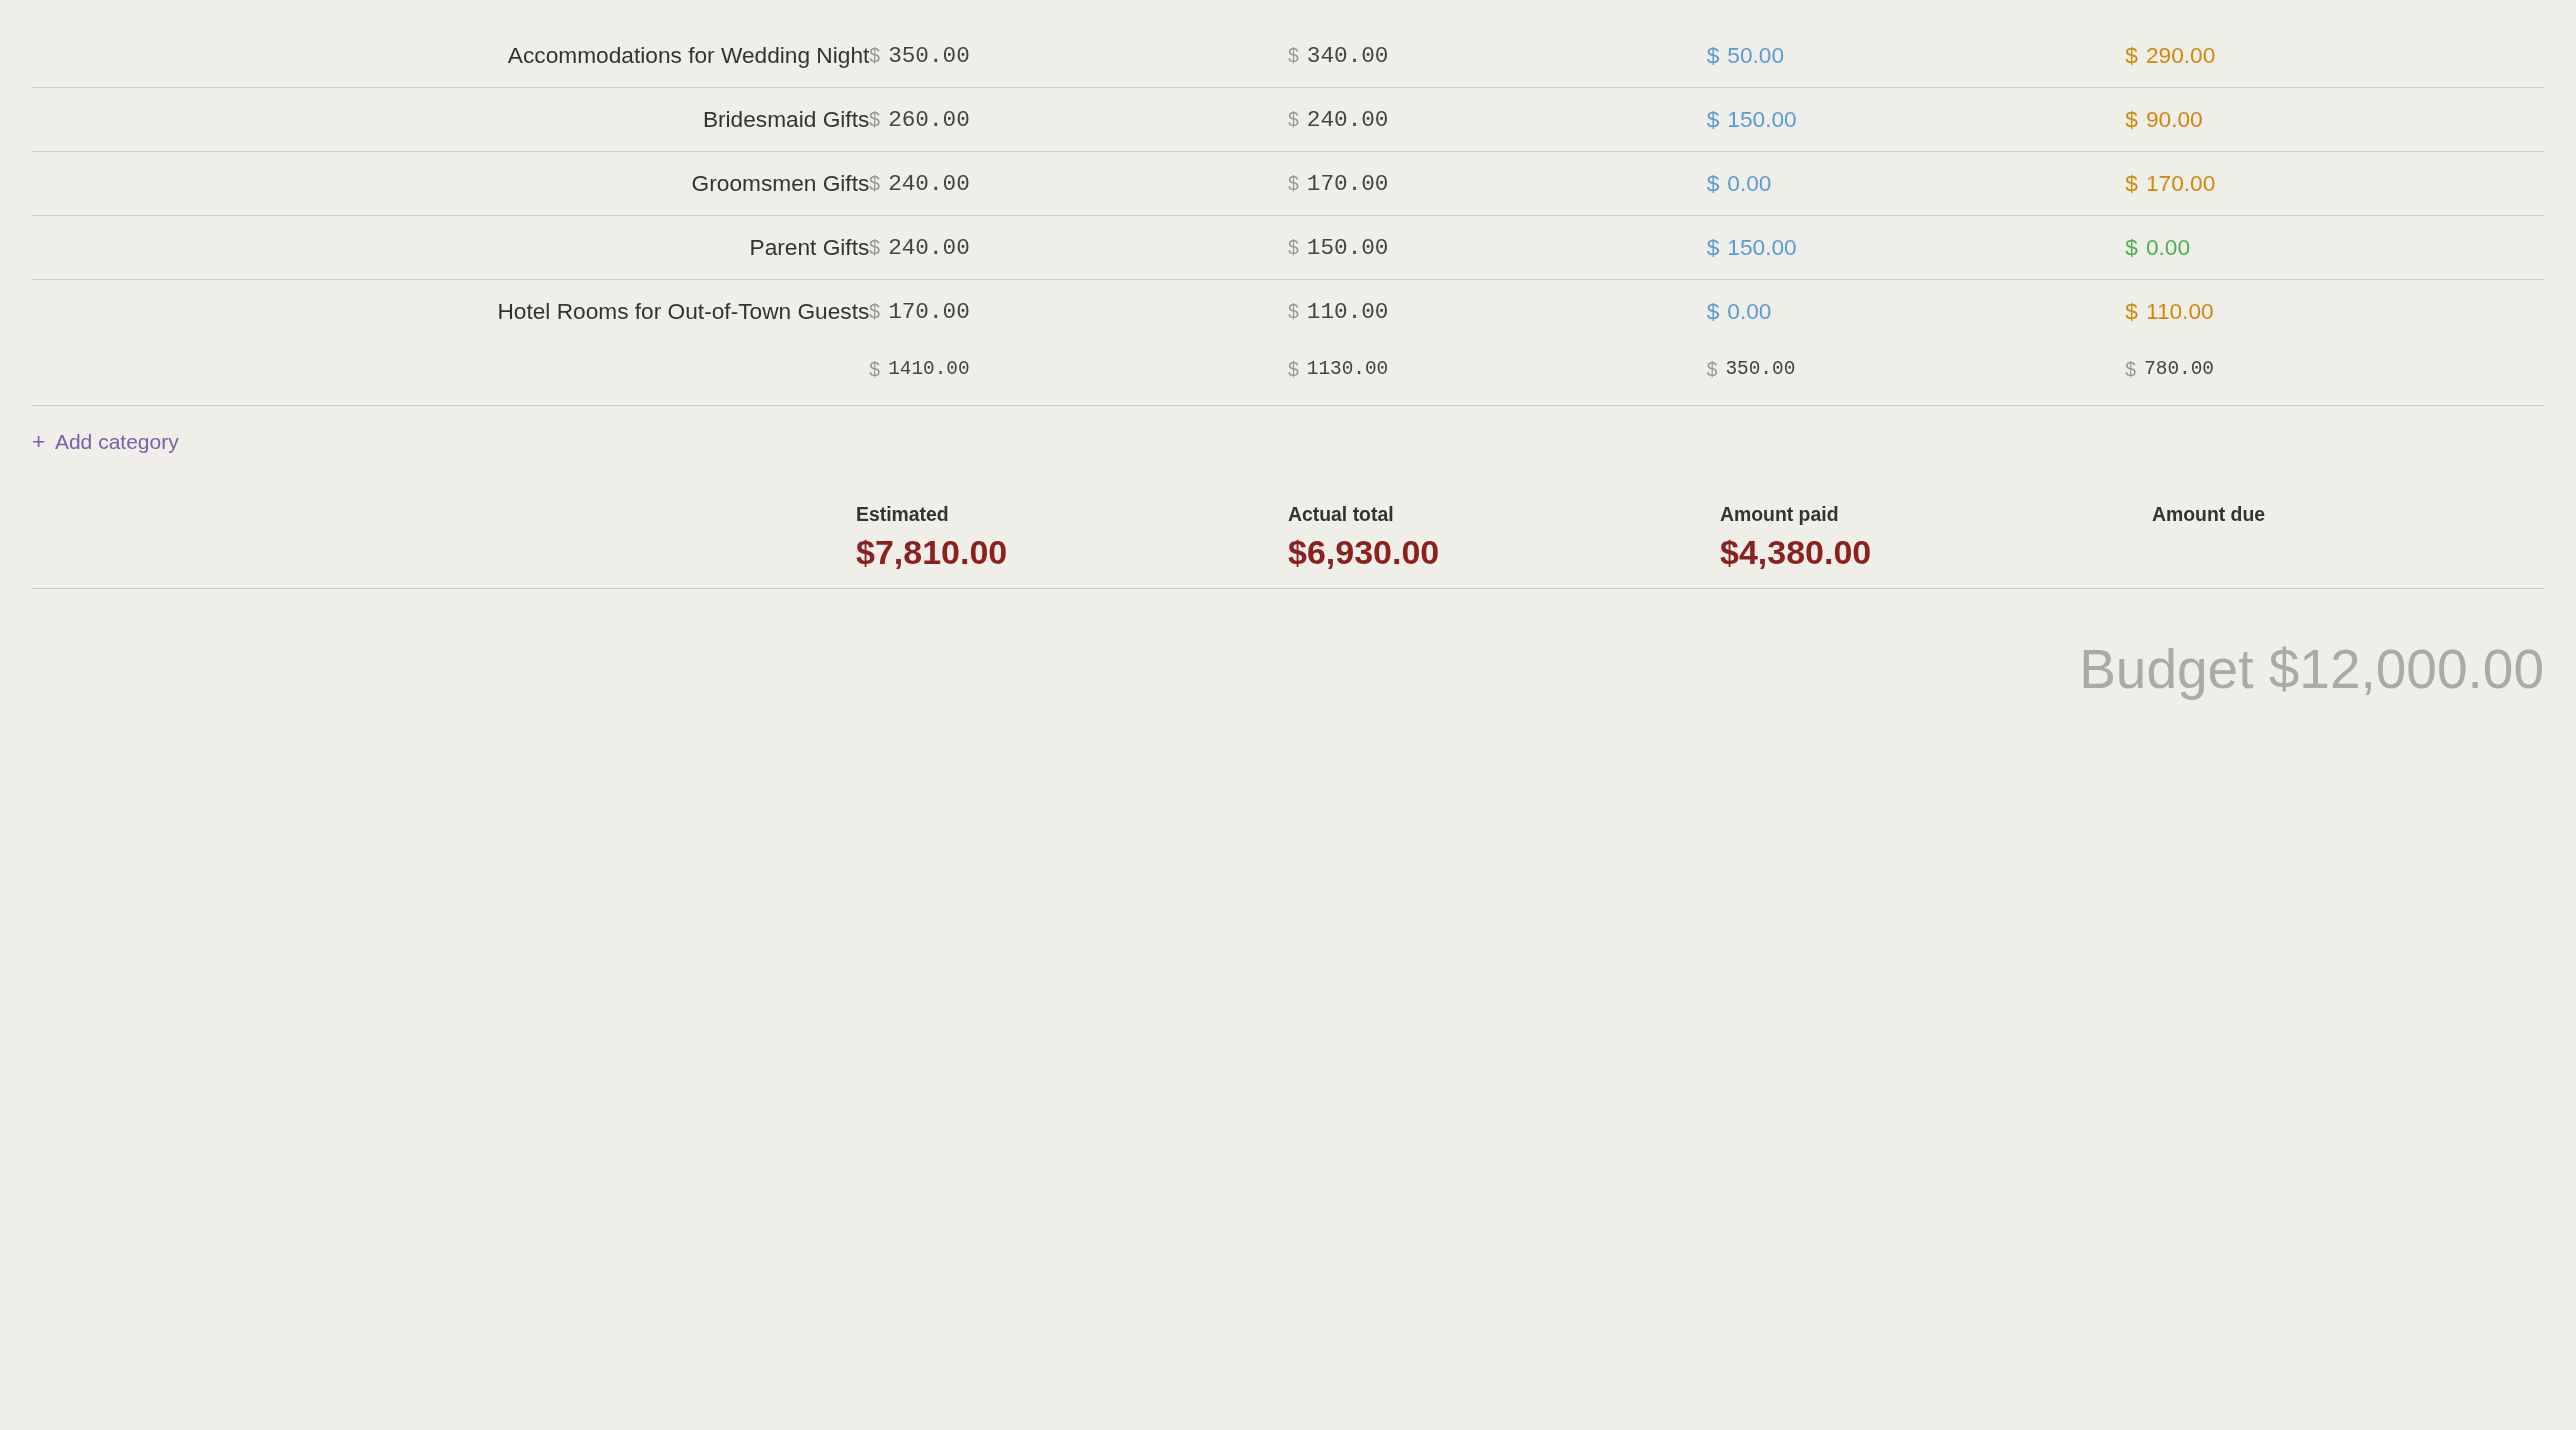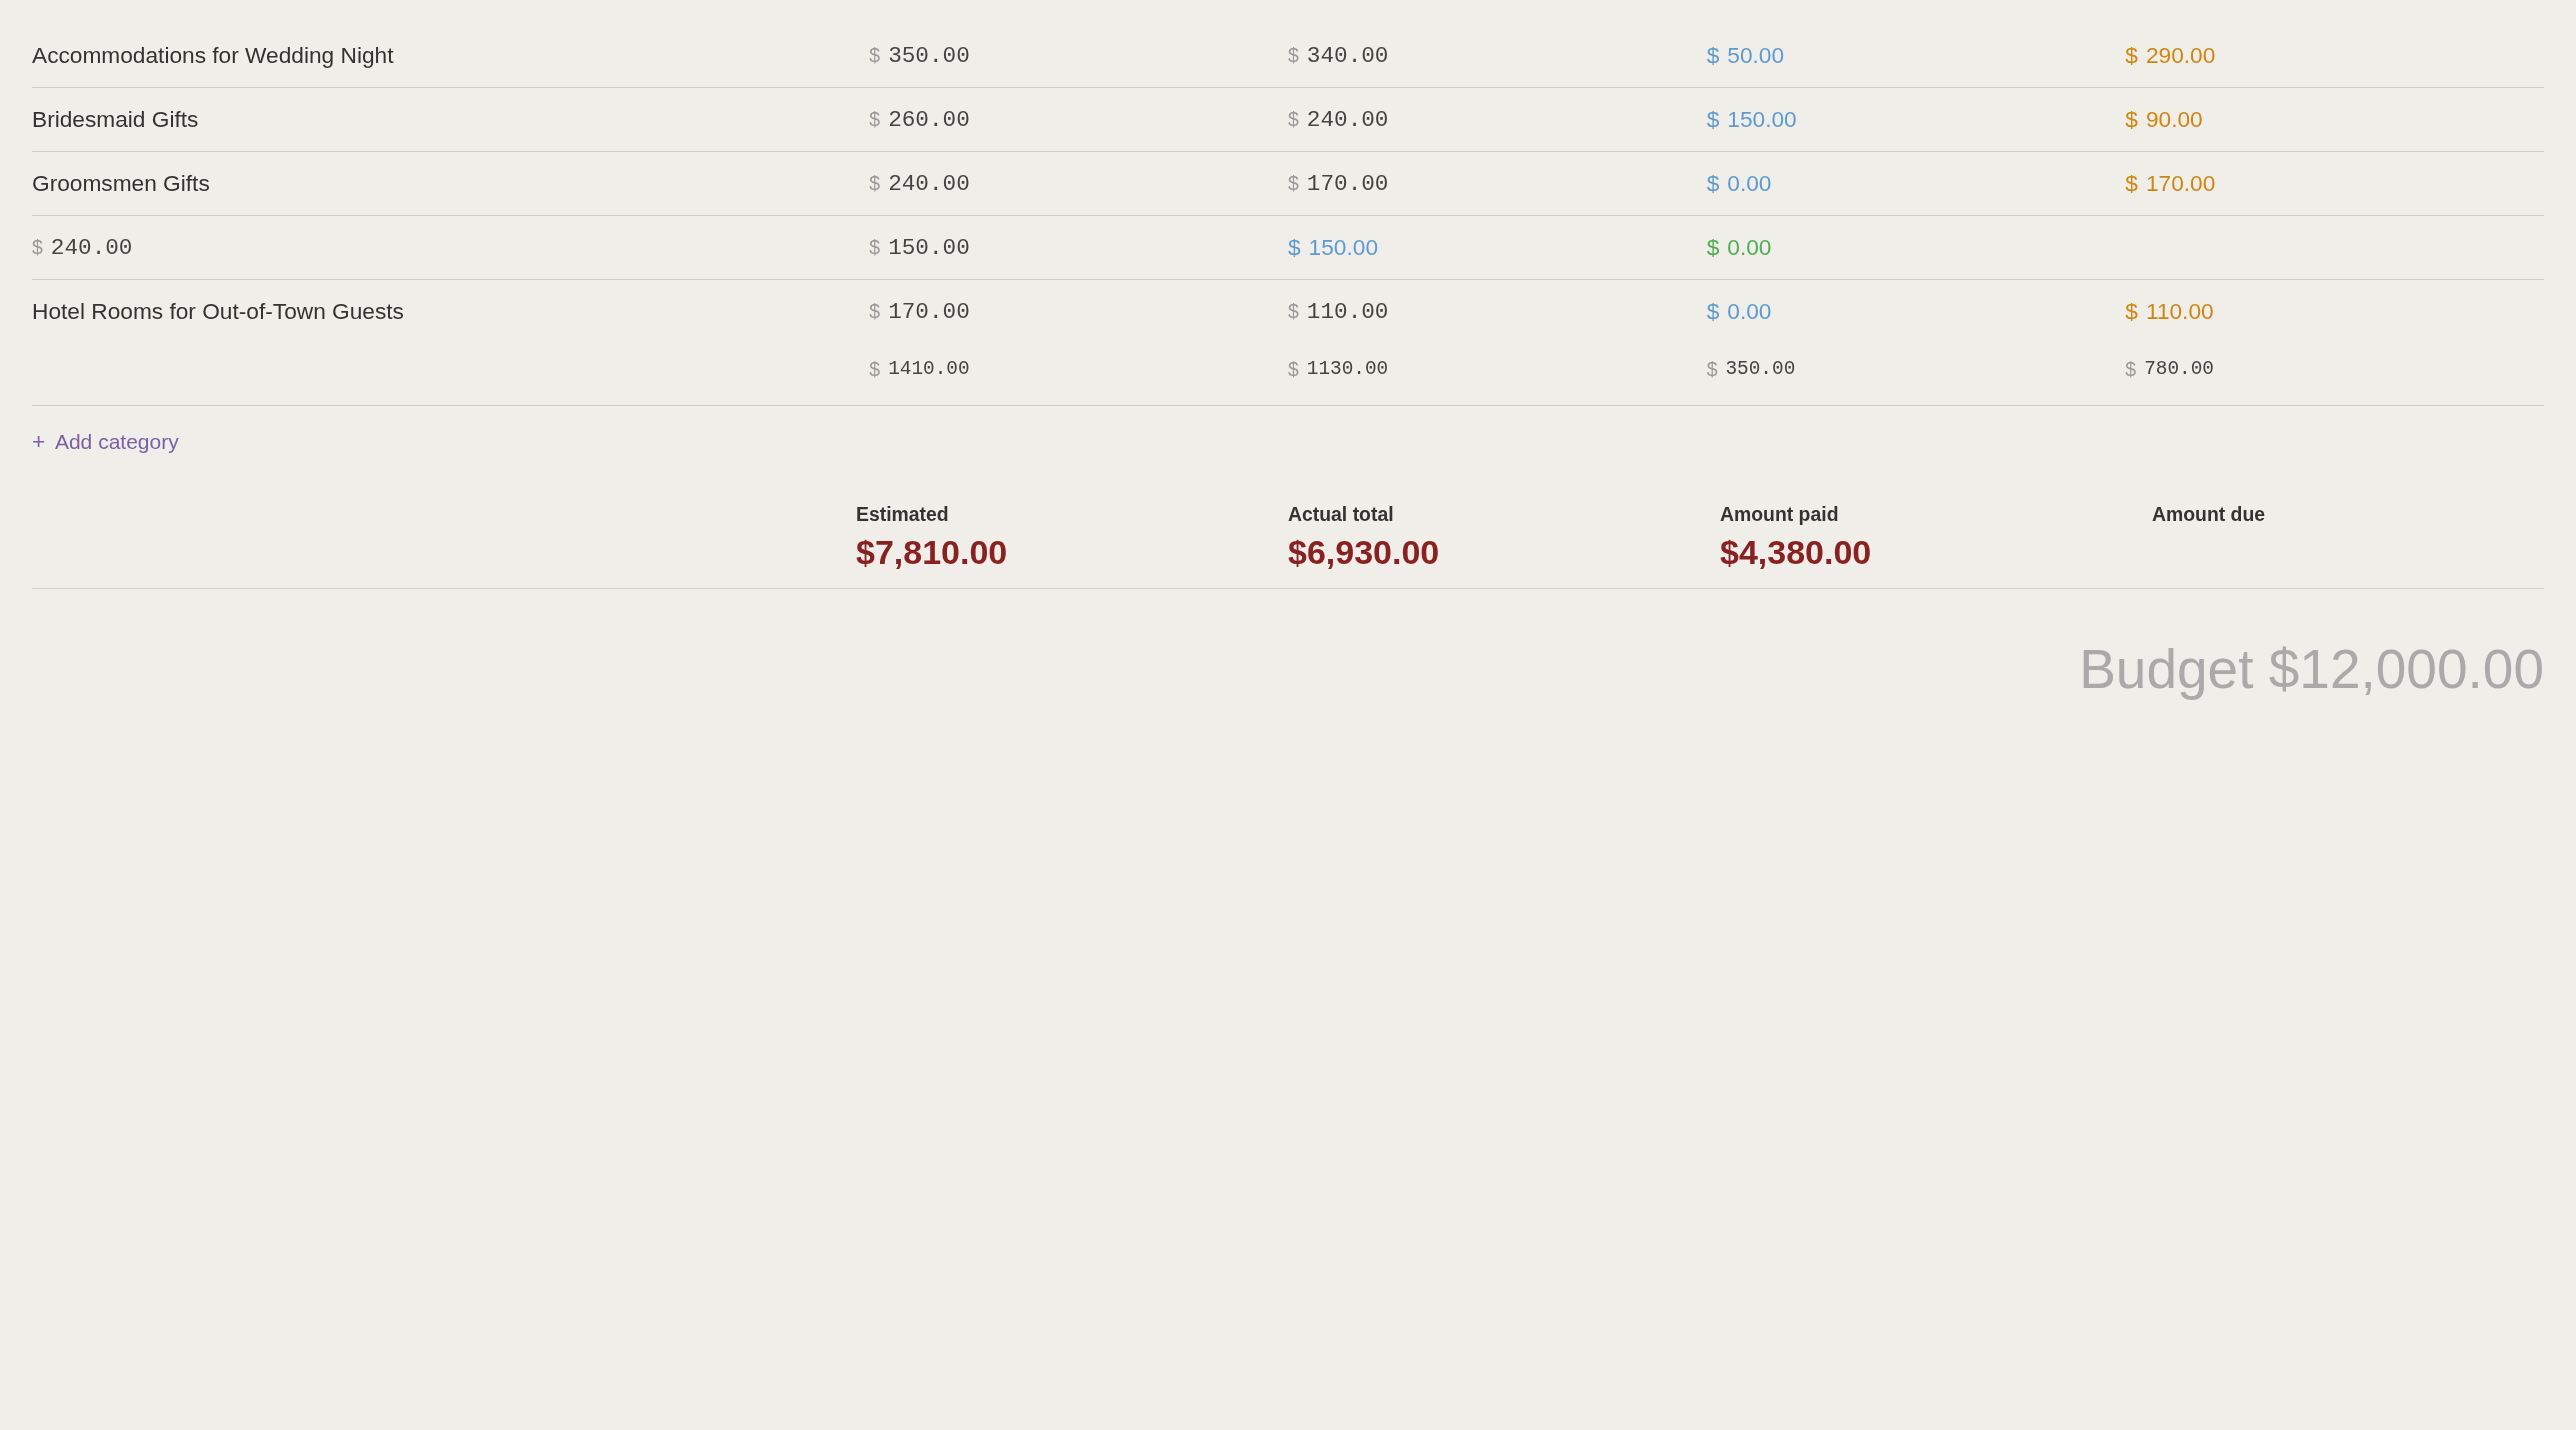--- a/index.html
+++ b/index.html
@@ -28,20 +28,21 @@
     }
 
     .table-row:last-child {
       border-bottom: none;
     }
 
     .category-name {
       font-size: 22.7px;
       color: #333;
       font-weight: 400;
+      text-align: right;
     }
 
     .amount-cell {
       display: flex;
       align-items: center;
       gap: 8px;
       font-size: 22.7px;
     }
 
     .dollar-sign {
@@ -198,20 +199,21 @@
       <div class="amount-cell">
         <span class="amount-paid">$</span>
         <span class="amount-paid">0.00</span>
       </div>
       <div class="amount-cell">
         <span class="amount-due-orange">$</span>
         <span class="amount-due-orange">170.00</span>
       </div>
     </div>
       <div class="table-row">
+      <div class="category-name">Parent Gifts</div>
       <div class="amount-cell">
         <span class="dollar-sign">$</span>
         <span class="amount-value">240.00</span>
       </div>
       <div class="amount-cell">
         <span class="dollar-sign">$</span>
         <span class="amount-value">150.00</span>
       </div>
       <div class="amount-cell">
         <span class="amount-paid">$</span>

